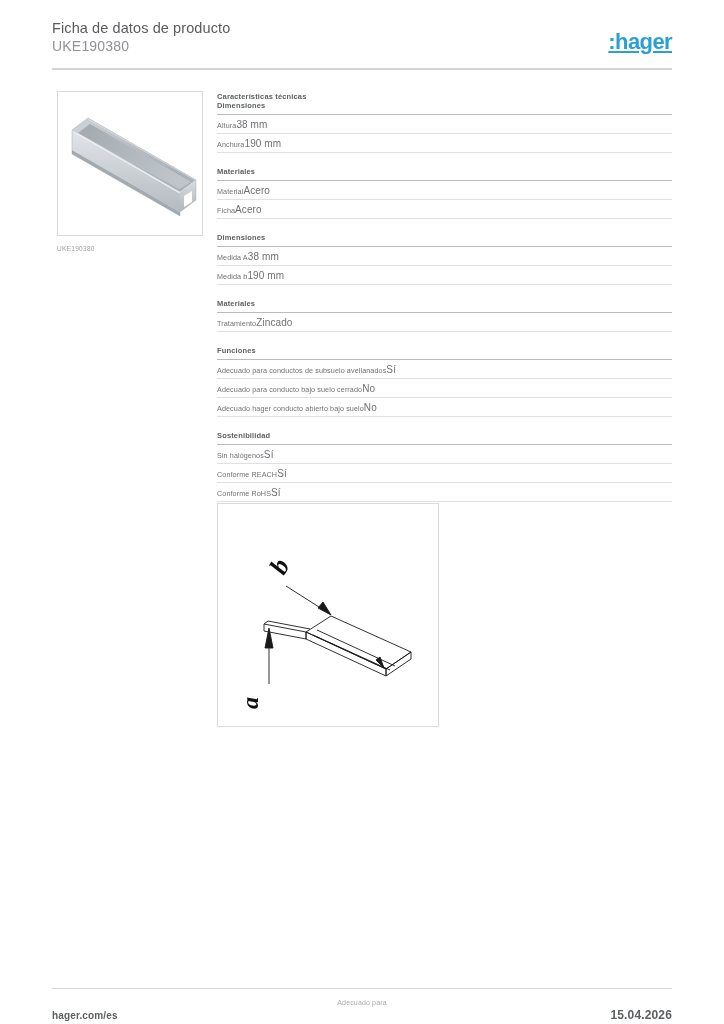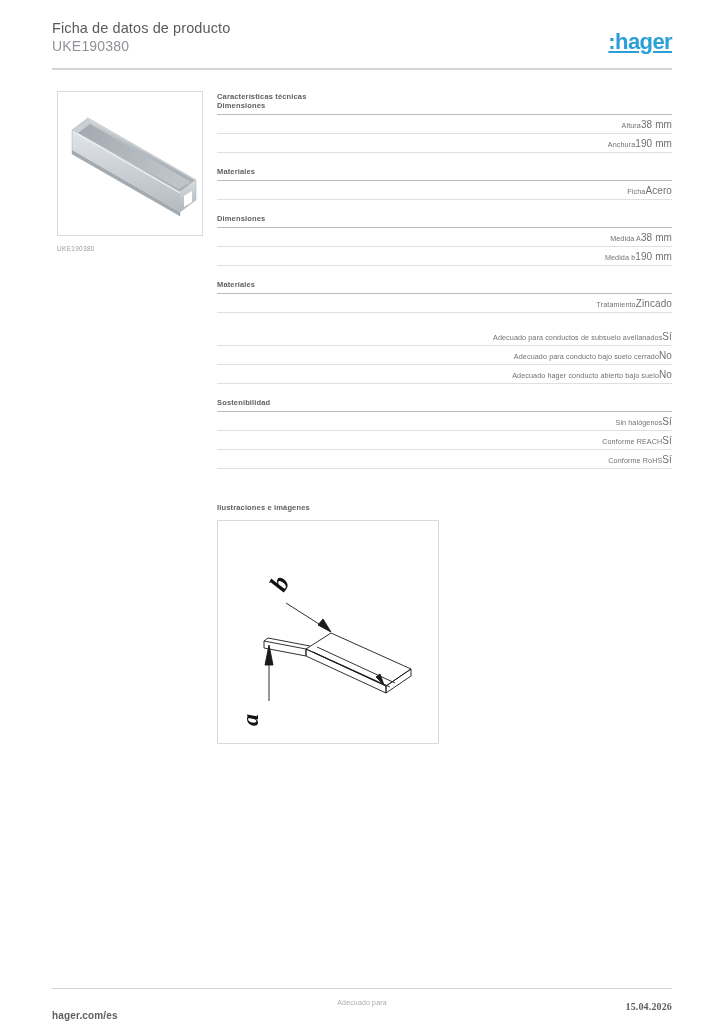--- a/index.html
+++ b/index.html
@@ -52,21 +52,21 @@
     font-size:7.5px; font-weight:bold; color:#5d6062;
     letter-spacing:0.15px; 
   }
   .group { margin-bottom:14px; }
   .group-head {
     font-size:7.5px; font-weight:bold; color:#5d6062;
     letter-spacing:0.15px; padding-bottom:4px;
     border-bottom:1px solid #b9bbbd;
   }
   .row {
-    display:flex; justify-content:flex-end; align-items:baseline;
+    display:flex; justify-content:flex-start; align-items:baseline;
     border-bottom:1px solid #dfe0e2;
     padding:4px 0 3px 0;
   }
   .row .k { font-size:7.2px; color:#6e7174; letter-spacing:0.1px; }
   .row .v { font-size:10px; color:#6e7174; letter-spacing:0.1px; text-align:right; white-space:nowrap; }
 
   
   .illus-wrap { position:absolute; left:217px; top:503px; width:455px; }
   .illus-title {
     font-size:7.5px; font-weight:bold; color:#5d6062;
@@ -86,22 +86,22 @@
   .footer { position:absolute; left:52px; top:999px; width:620px; height:14px; }
   .f-left {
     position:absolute; left:0; top:11px;
     font-size:10px; font-weight:bold; color:#5d6062; letter-spacing:0.15px;
   }
   .f-center {
     position:absolute; left:0; right:0; top:0; text-align:center;
     font-size:7px; color:#a8abae; letter-spacing:0.15px;
   }
   .f-right {
-    position:absolute; right:0; top:2px;
-    font-size:10px; font-weight:bold; color:#5d6062; letter-spacing:0.15px;font-family:Liberation Serif, serif;
+    position:absolute; right:0; top:9px;
+    font-size:12px; font-weight:bold; color:#5d6062; letter-spacing:0.15px;
   }
 </style>
 </head>
 <body>
 
 <div class="page">
 
   <div class="header">
     <div class="doc-title">Ficha de datos de producto</div>
     <div class="doc-subtitle">UKE190380</div>
@@ -163,20 +163,24 @@
             <span class="v">38 mm</span>
           </div>
           <div class="row">
             <span class="k">Anchura</span>
             <span class="v">190 mm</span>
           </div>
         </div>
         <div class="group">
           <div class="group-head">Materiales</div>
           <div class="row">
+            <span class="k">Material</span>
+            <span class="v">Acero</span>
+          </div>
+          <div class="row">
             <span class="k">Ficha</span>
             <span class="v">Acero</span>
           </div>
         </div>
         <div class="group">
           <div class="group-head">Dimensiones</div>
           <div class="row">
             <span class="k">Medida A</span>
             <span class="v">38 mm</span>
           </div>
@@ -186,20 +190,21 @@
           </div>
         </div>
         <div class="group">
           <div class="group-head">Materiales</div>
           <div class="row">
             <span class="k">Tratamiento</span>
             <span class="v">Zincado</span>
           </div>
         </div>
         <div class="group">
+          <div class="group-head">Funciones</div>
           <div class="row">
             <span class="k">Adecuado para conductos de subsuelo avellanados</span>
             <span class="v">Sí</span>
           </div>
           <div class="row">
             <span class="k">Adecuado para conducto bajo suelo cerrado</span>
             <span class="v">No</span>
           </div>
           <div class="row">
             <span class="k">Adecuado hager conducto abierto bajo suelo</span>
@@ -218,21 +223,20 @@
           </div>
           <div class="row">
             <span class="k">Conforme RoHS</span>
             <span class="v">Sí</span>
           </div>
         </div>
       </div>
   </div>
 
   <div class="illus-wrap">
-    <div class="illus-title">Ilustraciones e imágenes</div>
     <div class="illus-box">
       <svg width="220" height="222" viewBox="0 0 220 222">
         <g fill="none" stroke="#1a1a1a" stroke-width="0.9" stroke-linejoin="round">
 
           <polygon points="88,128 113,112 193,148 168,165"></polygon>
 
           <polygon points="88,128 168,165 168,172 88,135"></polygon>
 
           <polygon points="168,165 193,148 193,155 168,172"></polygon>
 

